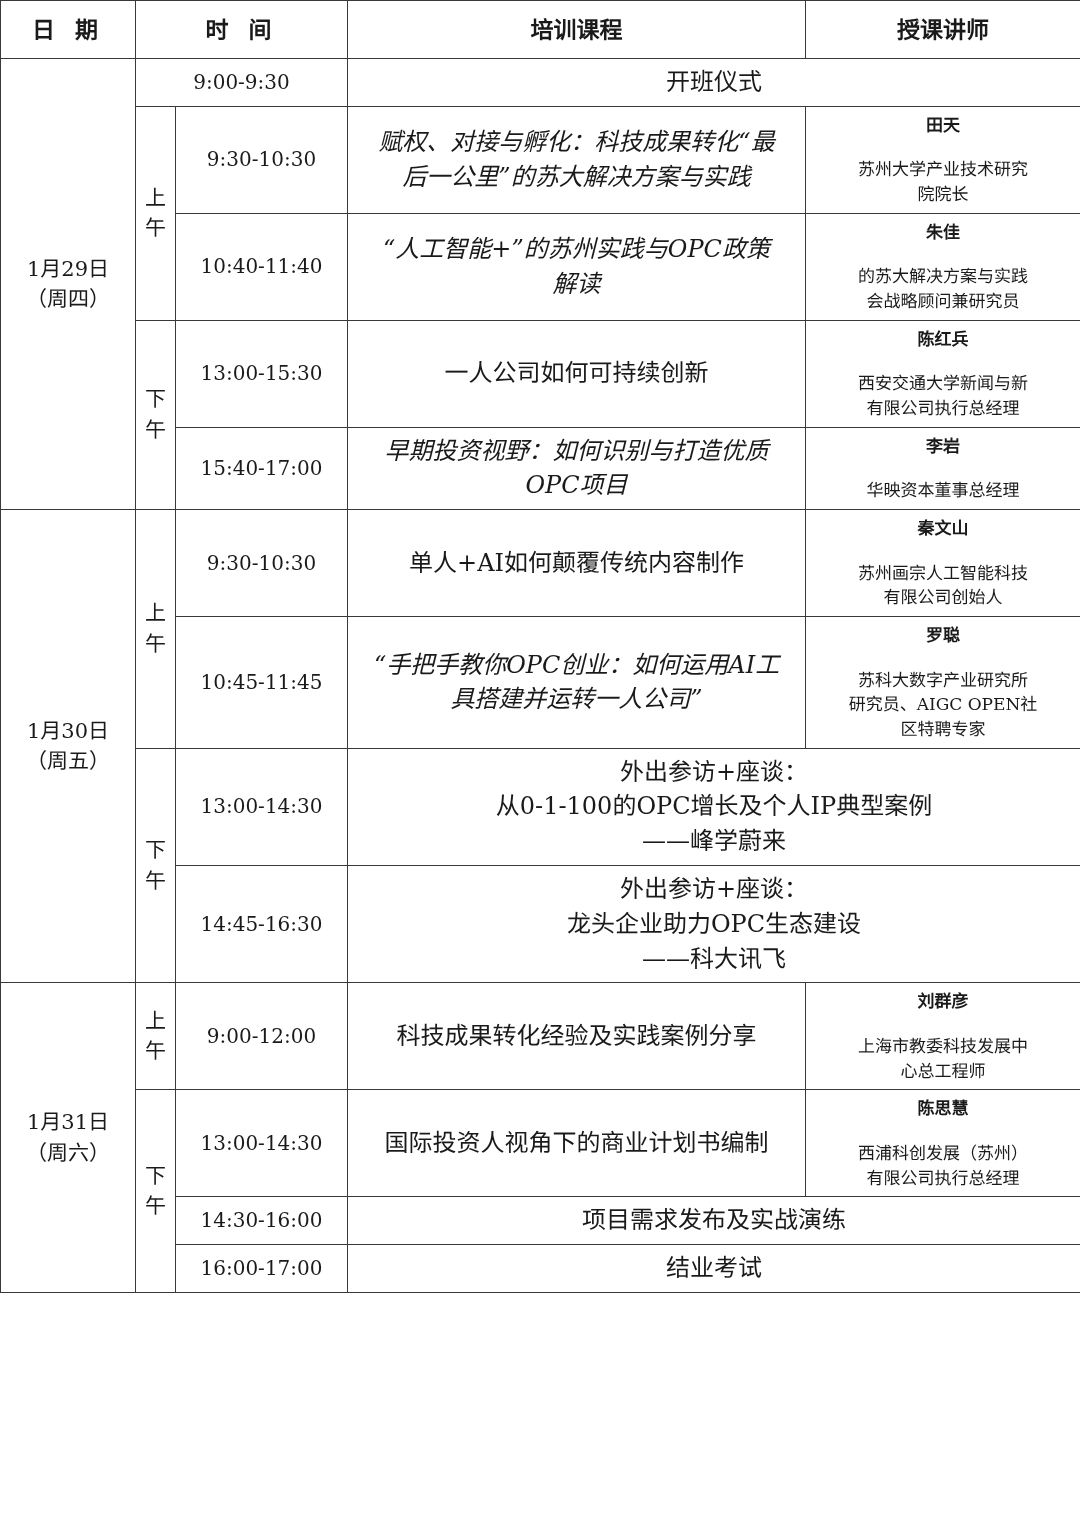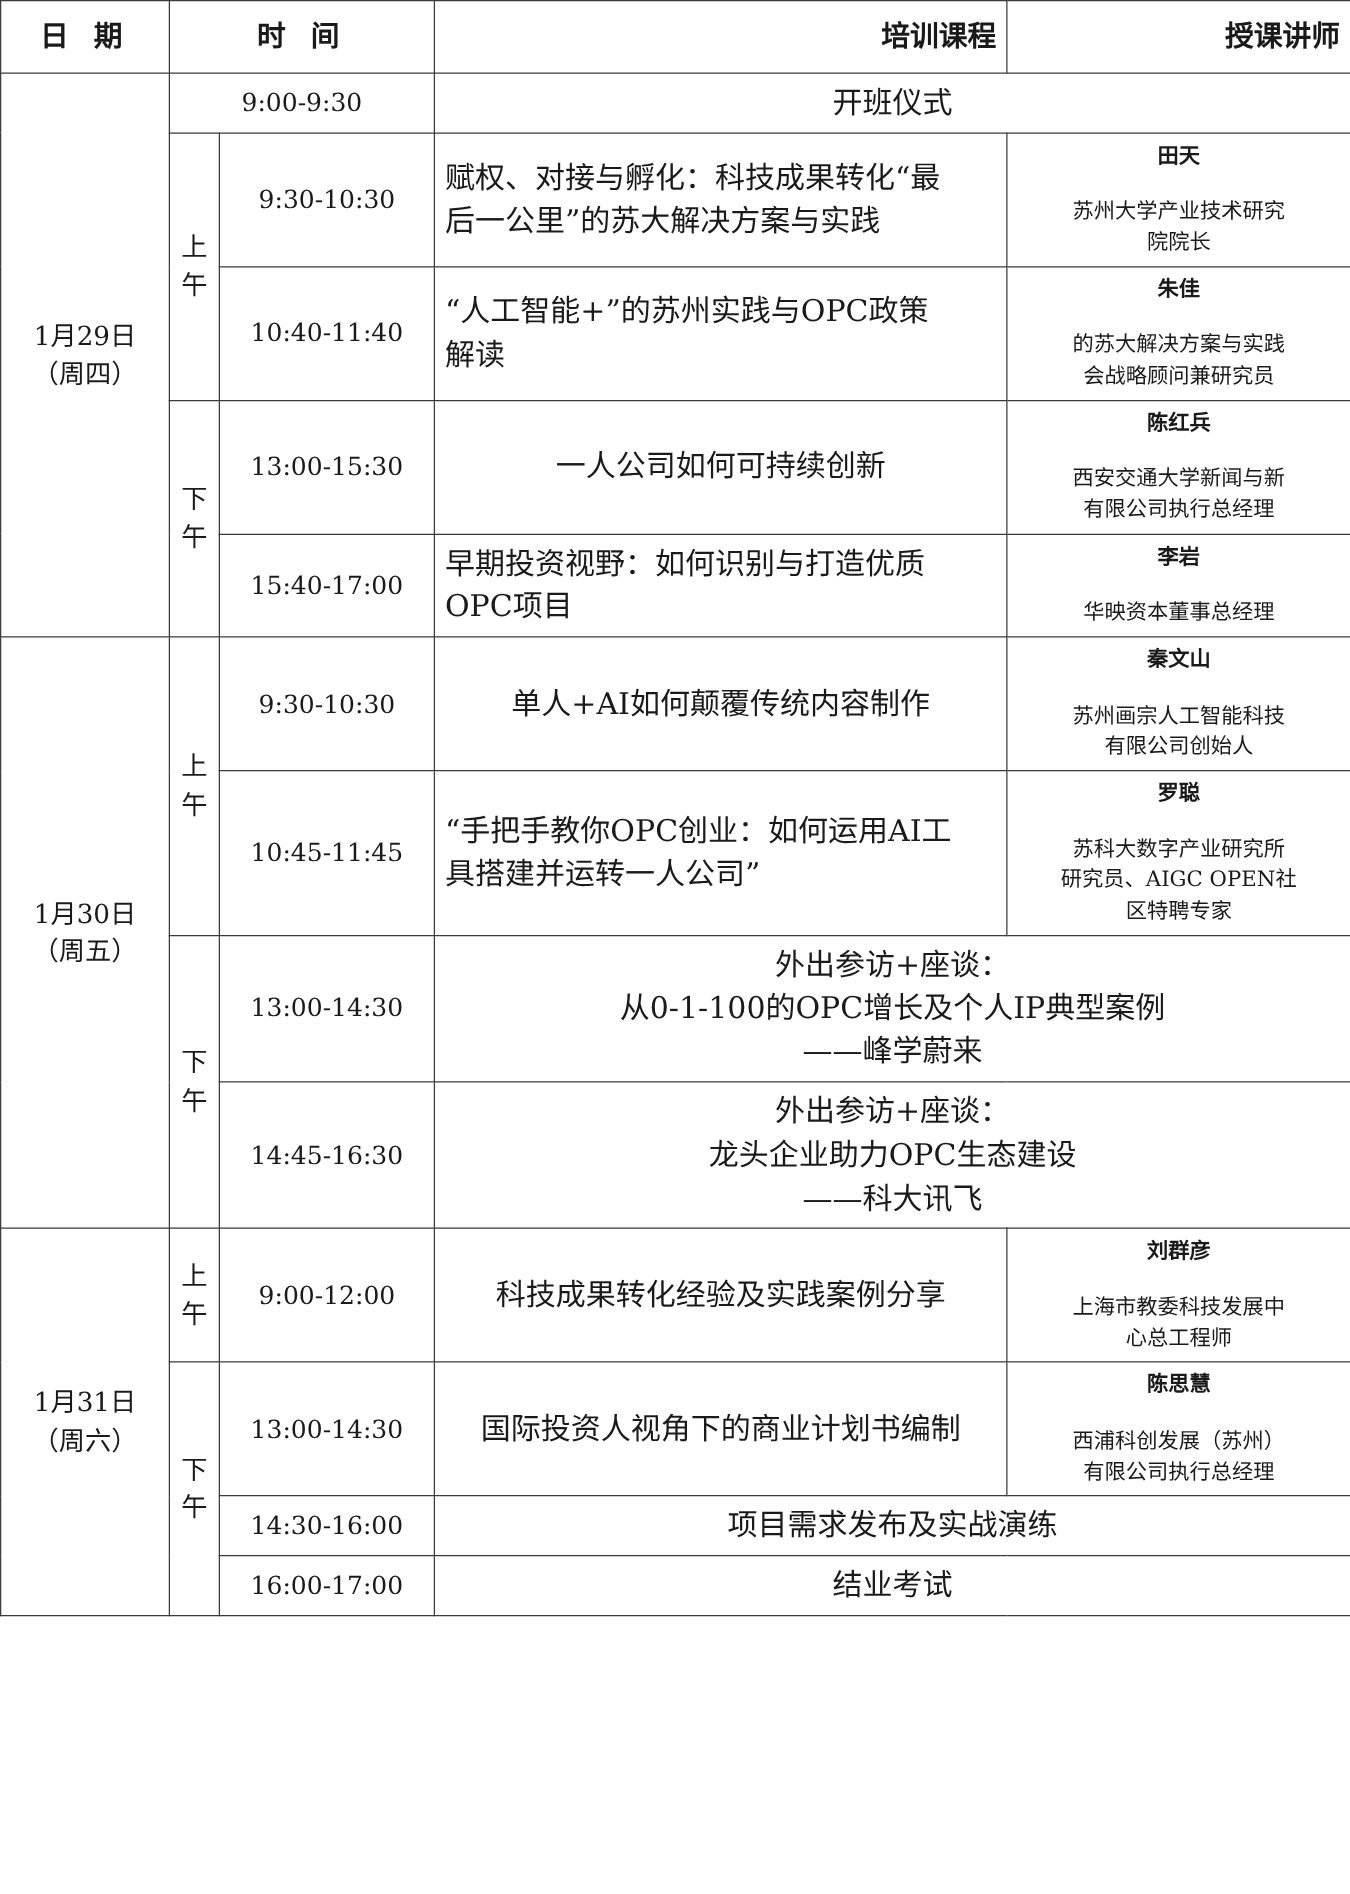--- a/index.html
+++ b/index.html
@@ -36,21 +36,21 @@
   col.c-course { width: 458px; }
   col.c-teacher { width: 275px; }
 
   thead th {
     font-size: 23px;
     font-weight: 700;
     letter-spacing: 6px;
     padding: 12px 4px;
     height: 58px;
   }
-  thead th.no-space { letter-spacing: 0; text-align: right; }
+  thead th.no-space { letter-spacing: 0; }
 
   td.date-cell {
     font-size: 21px;
     line-height: 1.6;
     margin-top: 20px;
   }
   td.date-cell .d-line { display: block; }
 
   td.half-cell {
     font-size: 21px;
@@ -67,22 +67,23 @@
     white-space: nowrap;
   }
 
   td.course-cell {
     font-size: 24px;
     text-align: center;
     padding: 8px 14px;
     line-height: 1.5;
   }
   td.course-cell.left-ind {
-    text-align: left;
+    text-align: center;
     text-indent: 0;
+    font-style: italic;
   }
   td.course-cell .ln { display: block; }
 
   td.teacher-cell {
     font-size: 17px;
     line-height: 1.5;
     padding: 8px 12px;
   }
   td.teacher-cell .t-name {
     display: block;

